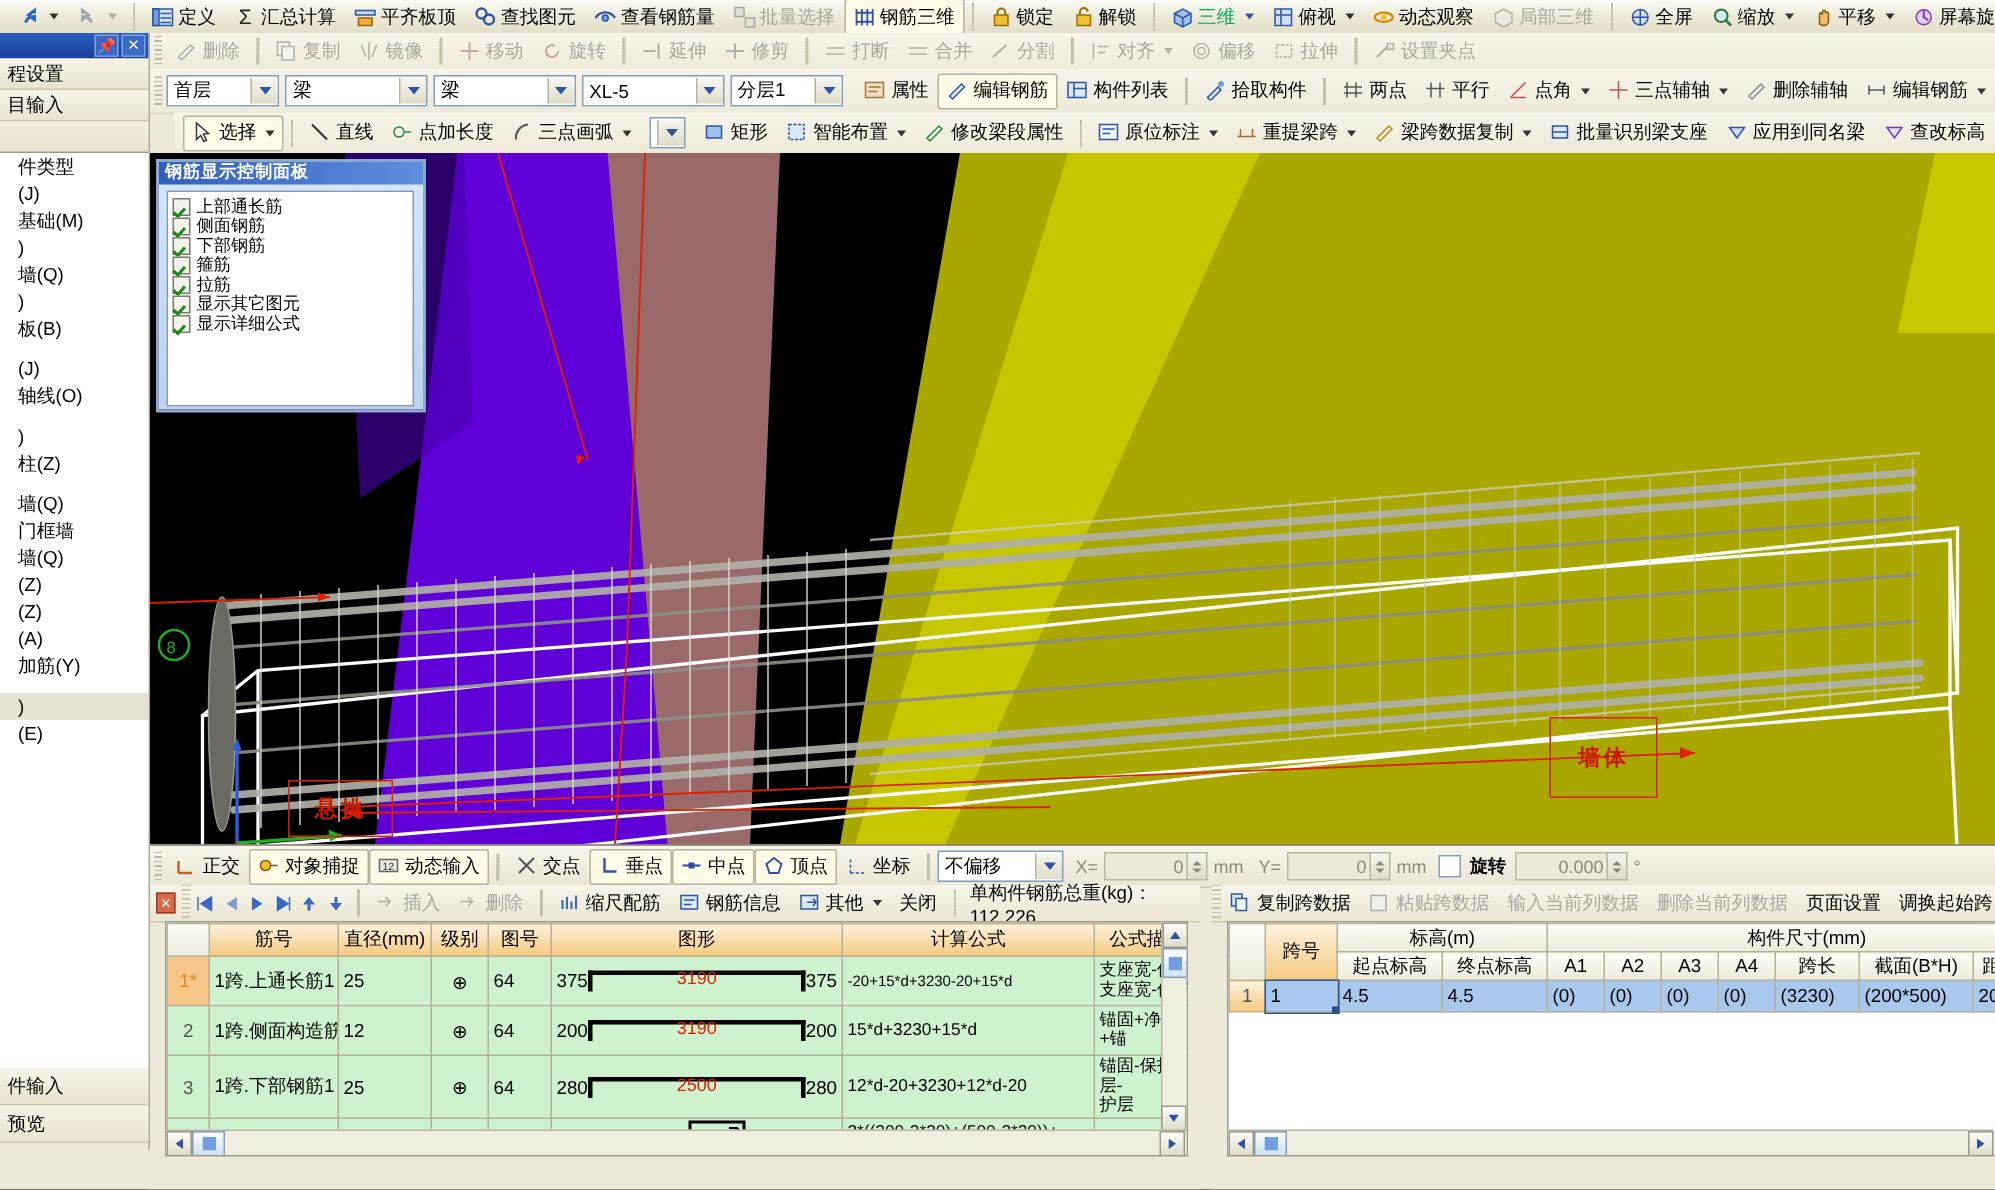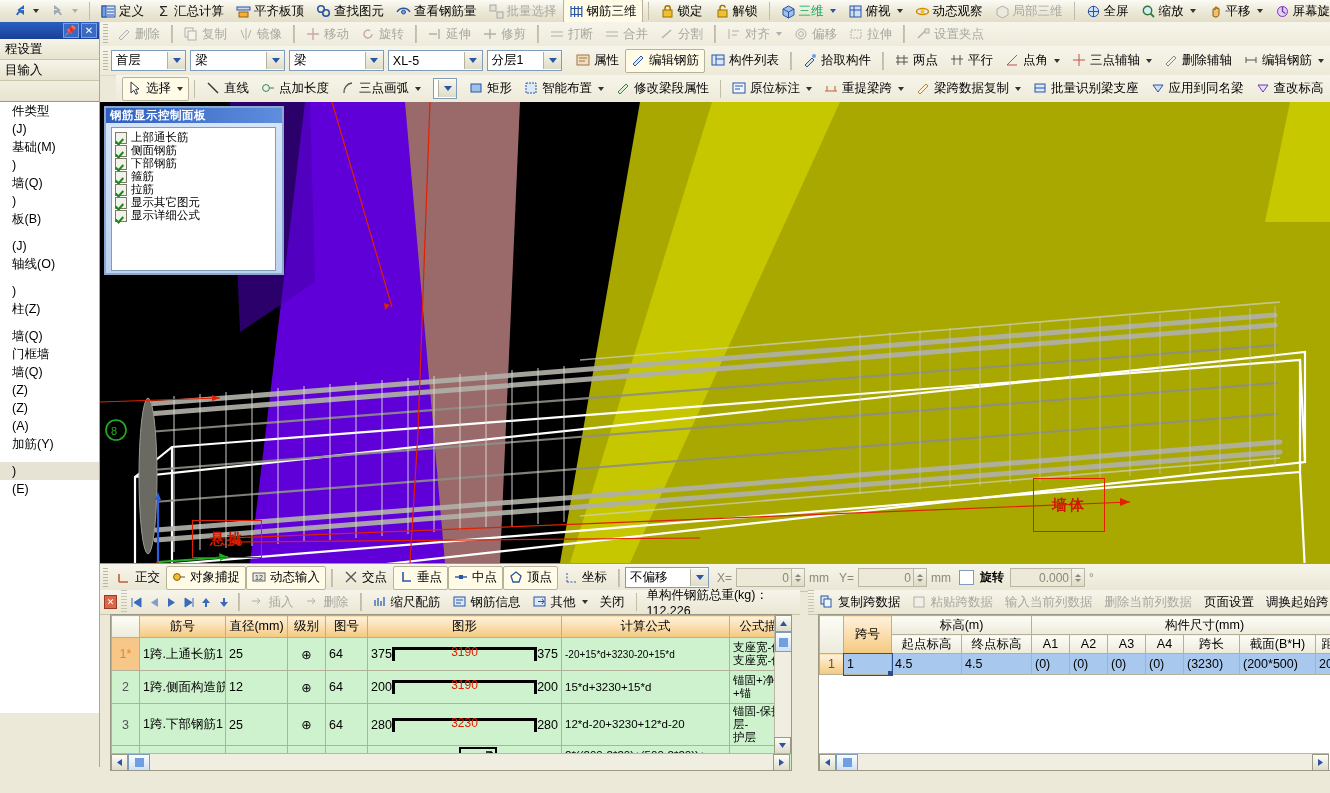--- a/index.html
+++ b/index.html
@@ -637,20 +637,28 @@
         <div class="tr">门框墙</div>
         <div class="tr">墙(Q)</div>
         <div class="tr">(Z)</div>
         <div class="tr">(Z)</div>
         <div class="tr">(A)</div>
         <div class="tr">加筋(Y)</div>
         <div class="tr gap"></div>
         <div class="tr hl">)</div>
         <div class="tr">(E)</div>
       </div>
+    <div id="lp-bottom">
+      <div class="lp-b">
+          <span>件输入</span>
+        </div>
+      <div class="lp-b">
+          <span>预览</span>
+        </div>
+    </div>
   </div>
 
   <div id="view">
     <svg width="1230" height="461">
 
       <polygon points="540,0 1230,0 1230,461 460,461" fill="#a8a800"></polygon>
       <polygon points="612,0 740,0 530,461 470,461" fill="#c8c800" opacity="0.95"></polygon>
       <polygon points="1190,0 1230,0 1230,120 1165,120" fill="#c8c800"></polygon>
 
       <polygon points="300,0 420,0 400,461 330,461" fill="#9a6a6a"></polygon>
@@ -1026,21 +1034,21 @@
             <tr>
               <td class="rn">3</td>
               <td class="nm">1跨.下部钢筋1</td>
               <td>25</td>
               <td style="text-align:center">⊕</td>
               <td>64</td>
               <td>
                 <div class="shape">
                   <span>280</span>
                   <span class="ubar">
-                    <span class="shapenum" style="position:absolute;left:0;right:0;top:-2px;text-align:center">3230</span>
+                    <span class="shapenum" style="position:absolute;left:0;right:0;top:-2px;text-align:center">2500</span>
                     <span class="r"></span>
                   </span>
                   <span>280</span>
                 </div>
               </td>
               <td style="white-space:pre-line;line-height:13px;font-size:11.5px">12*d-20+3230+12*d-20</td>
               <td style="white-space:pre-line;line-height:13px;font-size:11.5px">锚固-保护层-
 护层</td>
             </tr>
             <tr>

